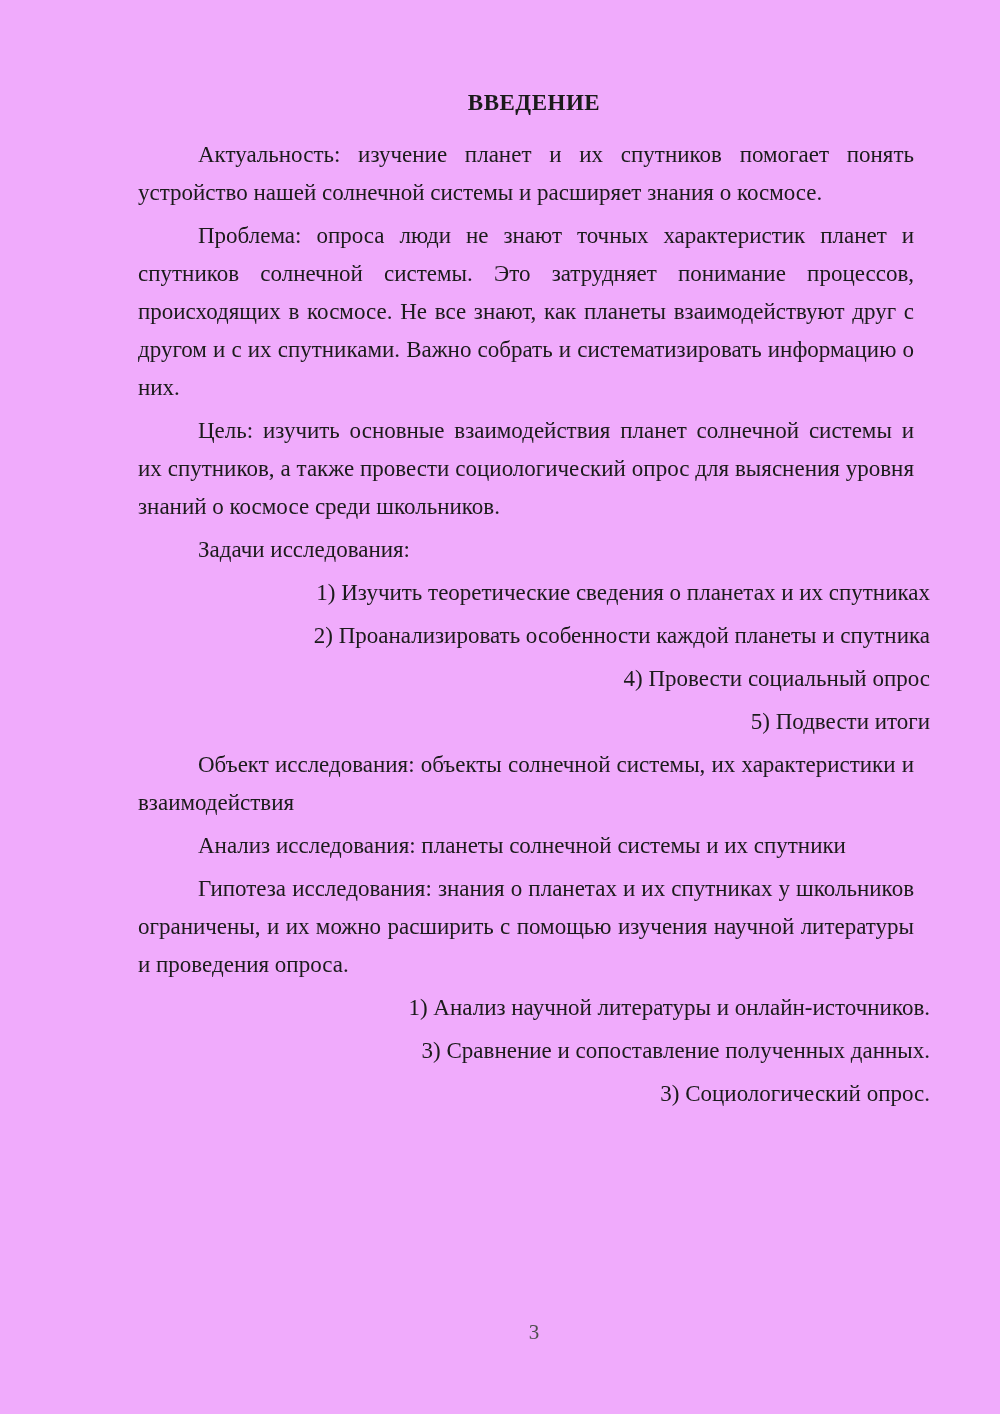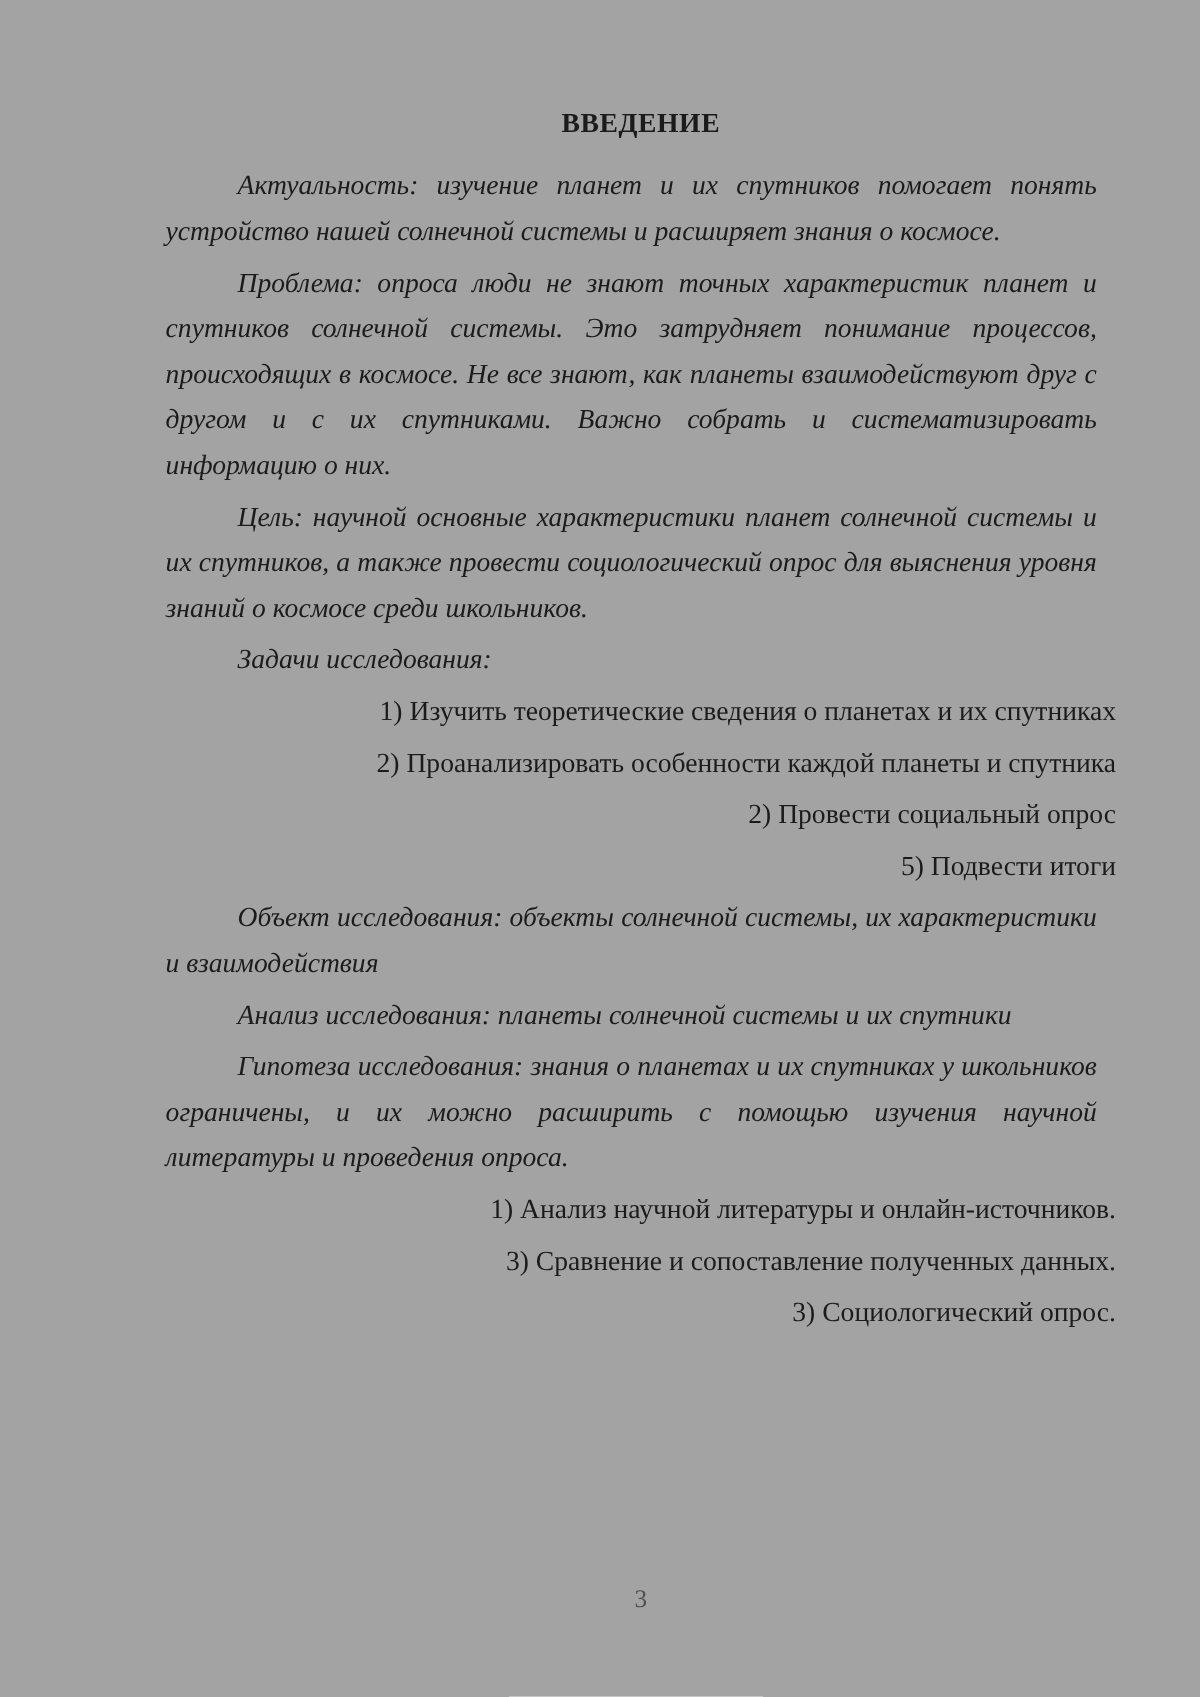--- a/index.html
+++ b/index.html
@@ -4,21 +4,21 @@
 <style>
   html, body {
     margin: 0;
     padding: 0;
     background: #ffffff;
   }
   .page {
     position: relative;
     width: 1000px;
     height: 1414px;
-    background: #a3a3a3;
+    background: #f0abfc;
     overflow: hidden;
     font-family: "Liberation Serif", "DejaVu Serif", serif;
     color: #1b1b1b;
   }
   .content {
     position: absolute;
     left: 138px;
     top: 84px;
     width: 792px;
     font-size: 23px;
@@ -28,21 +28,20 @@
     margin: 0 0 14px 0;
     font-size: 23px;
     font-weight: bold;
     text-align: center;
     letter-spacing: 0.5px;
   }
   .para {
     margin: 0 16px 5px 0;
     text-align: justify;
     text-indent: 60px;
-    font-style: italic;
   }
   .list-item {
     margin: 0 0 5px 0;
     padding-left: 37px;
     text-align: right;
   }
   .page-number {
     position: absolute;
     left: 138px;
     width: 792px;
@@ -54,26 +53,26 @@
 </style>
 </head>
 <body>
 
 <div class="page">
   <div class="content">
     <h1 class="doc-title">ВВЕДЕНИЕ</h1>
 
     <p class="para">Актуальность: изучение планет и их спутников помогает понять устройство нашей солнечной системы и расширяет знания о космосе.</p>
     <p class="para">Проблема: опроса люди не знают точных характеристик планет и спутников солнечной системы. Это затрудняет понимание процессов, происходящих в космосе. Не все знают, как планеты взаимодействуют друг с другом и с их спутниками. Важно собрать и систематизировать информацию о них.</p>
-    <p class="para">Цель: научной основные характеристики планет солнечной системы и их спутников, а также провести социологический опрос для выяснения уровня знаний о космосе среди школьников.</p>
+    <p class="para">Цель: изучить основные взаимодействия планет солнечной системы и их спутников, а также провести социологический опрос для выяснения уровня знаний о космосе среди школьников.</p>
     <p class="para">Задачи исследования:</p>
 
     <p class="list-item">1) Изучить теоретические сведения о планетах и их спутниках</p>
     <p class="list-item">2) Проанализировать особенности каждой планеты и спутника</p>
-    <p class="list-item">2) Провести социальный опрос</p>
+    <p class="list-item">4) Провести социальный опрос</p>
     <p class="list-item">5) Подвести итоги</p>
 
     <p class="para">Объект исследования: объекты солнечной системы, их характеристики и взаимодействия</p>
     <p class="para">Анализ исследования: планеты солнечной системы и их спутники</p>
     <p class="para">Гипотеза исследования: знания о планетах и их спутниках у школьников ограничены, и их можно расширить с помощью изучения научной литературы и проведения опроса.</p>
 
     <p class="list-item">1) Анализ научной литературы и онлайн-источников.</p>
     <p class="list-item">3) Сравнение и сопоставление полученных данных.</p>
     <p class="list-item">3) Социологический опрос.</p>
   </div>

